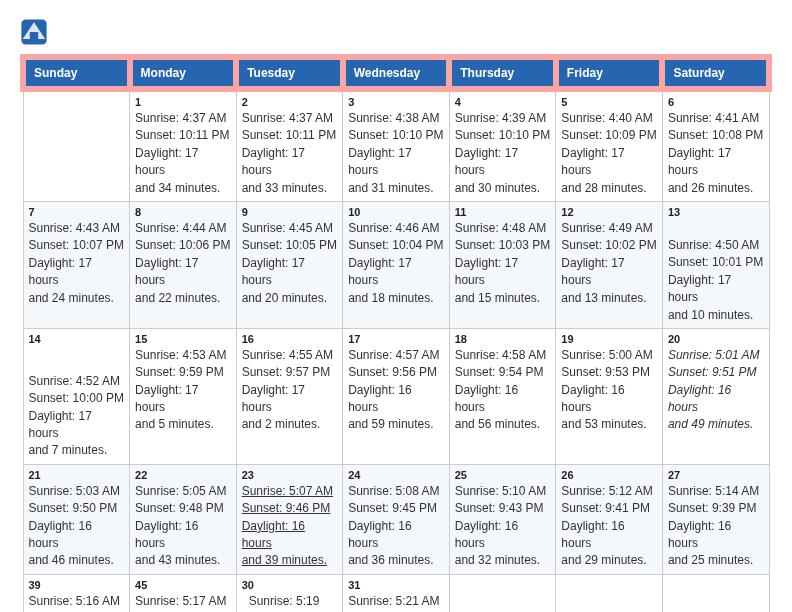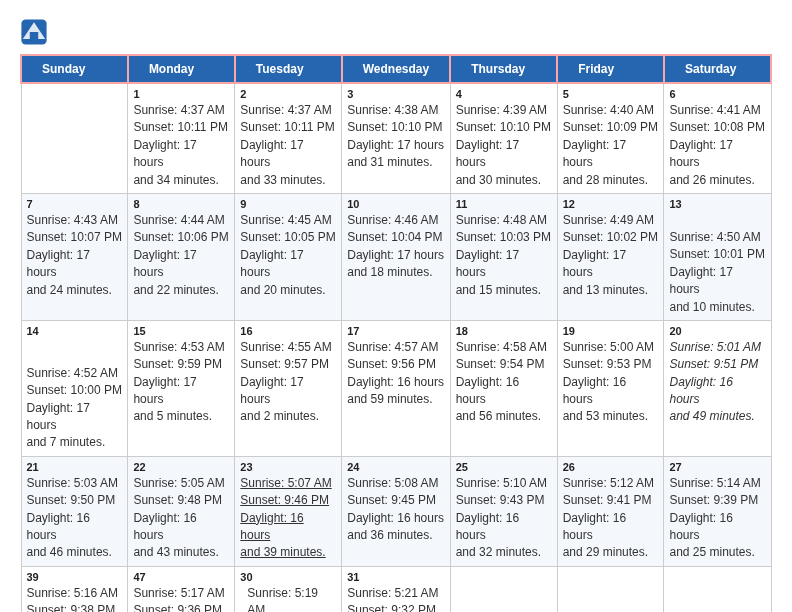--- a/index.html
+++ b/index.html
@@ -49,25 +49,25 @@
       color: #555;
     }
     table {
       width: 100%;
       border-collapse: collapse;
       font-size: 10px;
     }
     thead tr th {
       background-color: #2666b0;
       color: #fff;
-      padding: 6px 20px;
+      padding: 6px 8px;
       text-align: left;
       font-size: 12px;
       font-weight: bold;
-      border: 2px solid #fca5a5;
+      border: 6px solid #fca5a5;
     }
     tbody tr td {
       border: 1px solid #ccc;
       padding: 4px 5px;
       vertical-align: top;
       width: calc(100% / 7);
       height: 80px;
     }
     .day-num {
       font-size: 11px;
@@ -326,21 +326,21 @@
         </tr>
         <tr>
           <td>
             <span class="day-num">39</span>
             <div class="day-info" style="white-space: pre-line;">Sunrise: 5:16 AM
 Sunset: 9:38 PM
 Daylight: 16 hours
 and 22 minutes.</div>
           </td>
           <td>
-            <span class="day-num">47</span>
+            <span class="day-num">45</span>
             <div class="day-info" style="white-space: pre-line;">Sunrise: 5:17 AM
 Sunset: 9:36 PM
 Daylight: 16 hours
 and 18 minutes.</div>
           </td>
           <td>
             <span class="day-num">30</span>
             <div class="day-info" style="white-space: pre-line; margin-left: 7px;">Sunrise: 5:19 AM
 Sunset: 9:34 PM
 Daylight: 16 hours

